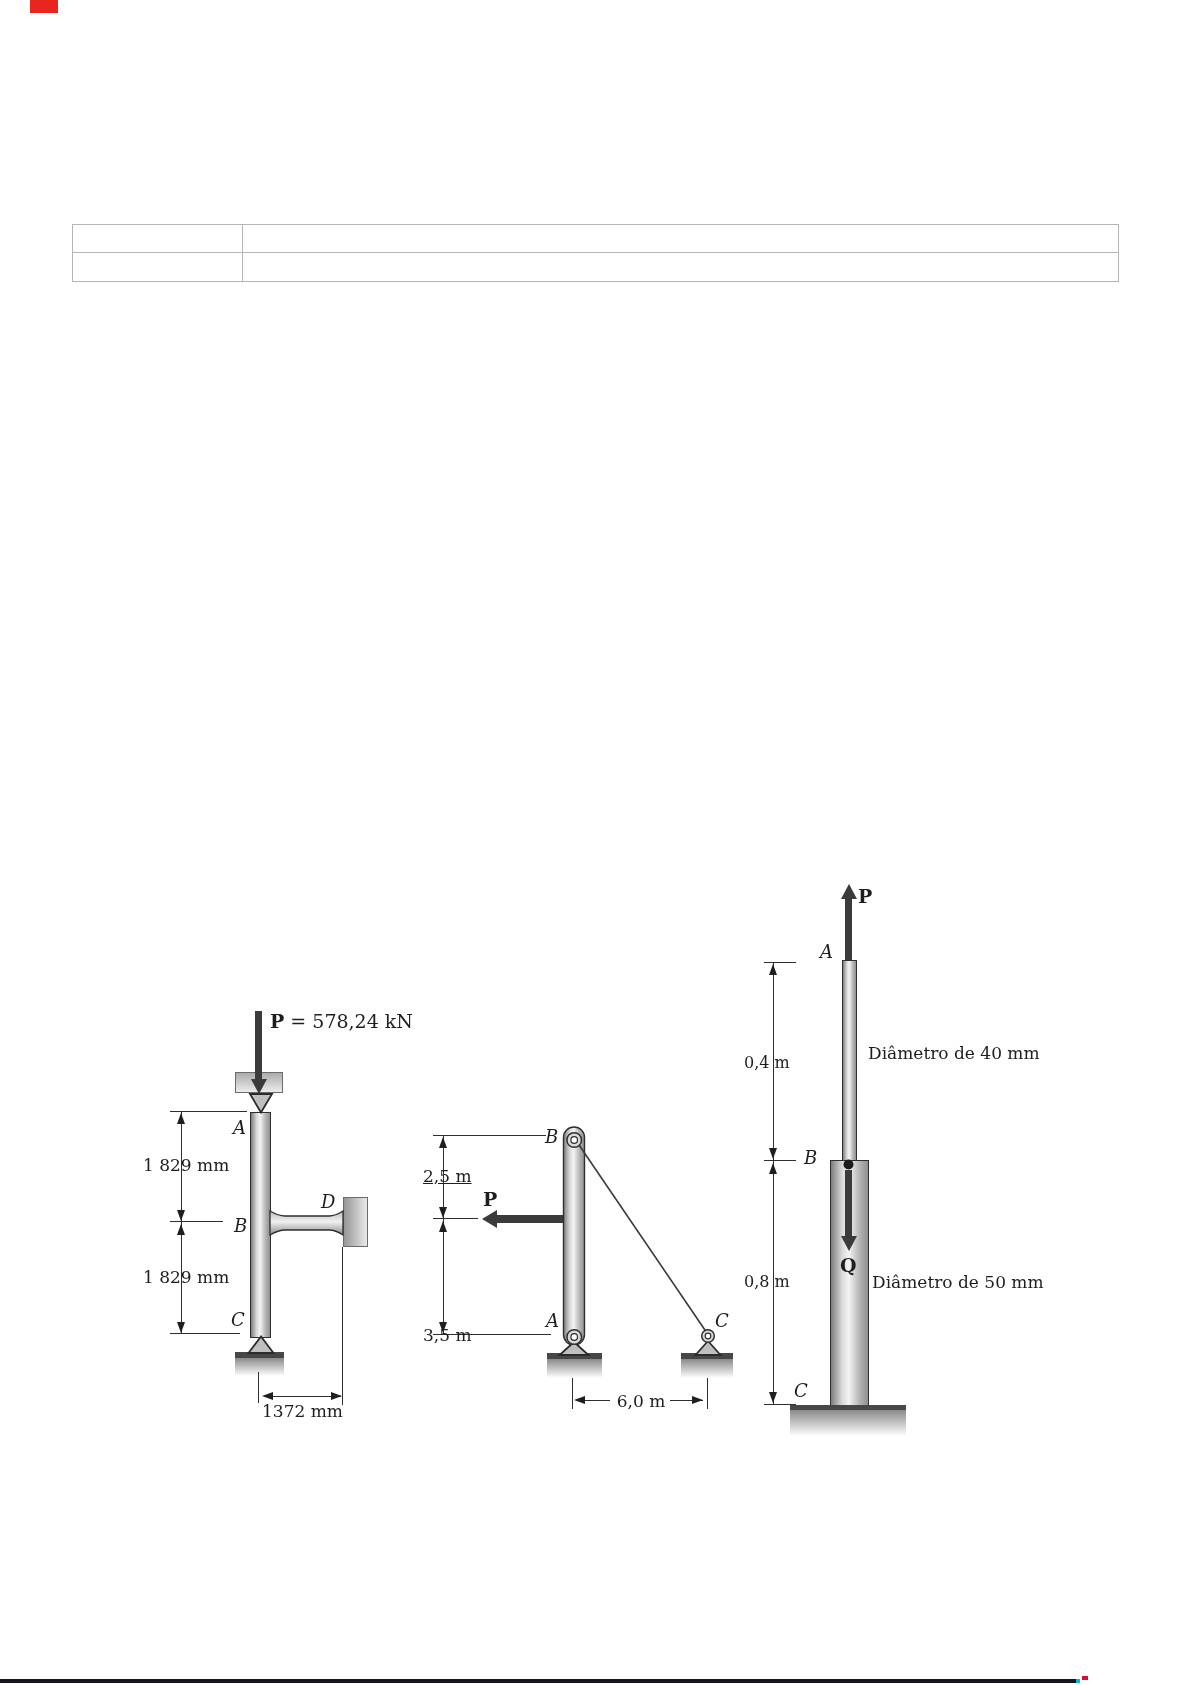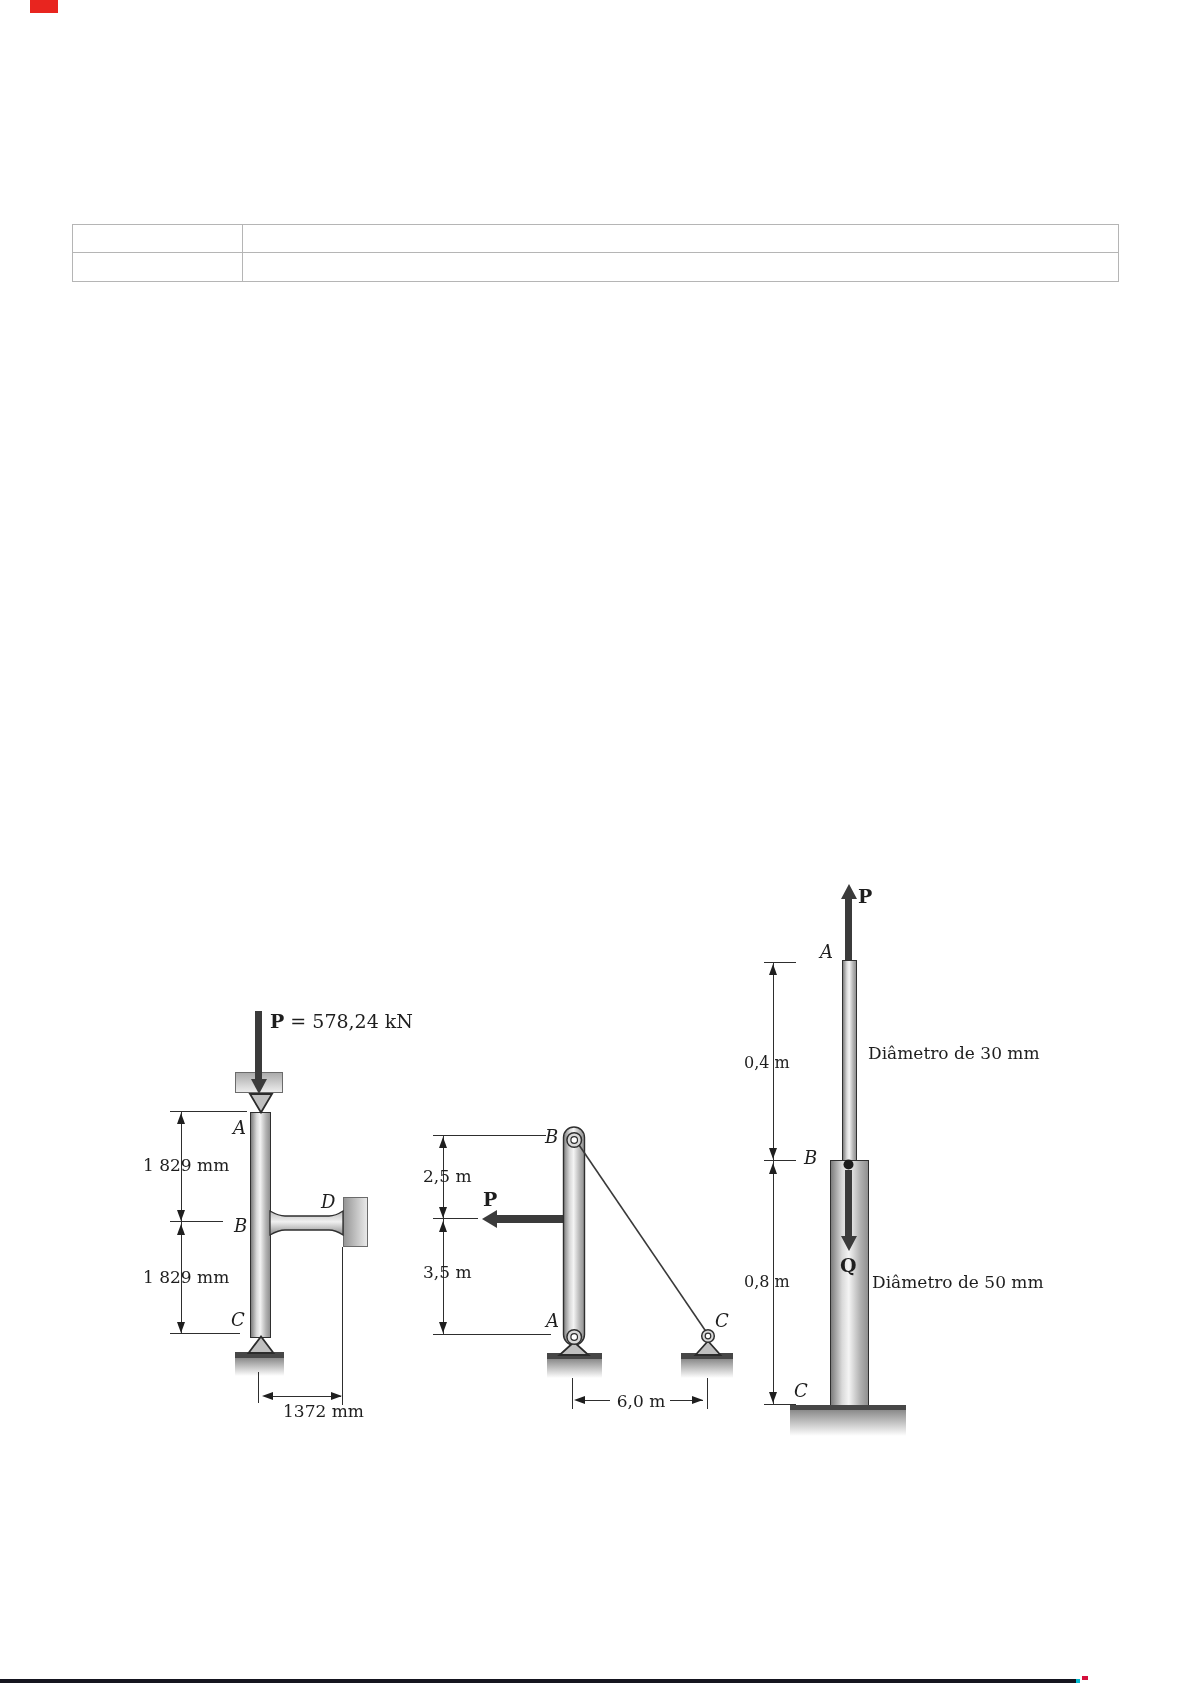--- a/index.html
+++ b/index.html
@@ -174,33 +174,33 @@
 
   <div class="loadlbl" style="left:270px;top:1009px;">
     <b>P</b><span> = 578,24 kN</span>
   </div>
   <div class="pt" style="left:233px;top:1117px;">A</div>
   <div class="pt" style="left:234px;top:1215px;">B</div>
   <div class="pt" style="left:231px;top:1309px;">C</div>
   <div class="pt" style="left:321px;top:1191px;">D</div>
   <div class="dim" style="left:143px;top:1155px;">1 829 mm</div>
   <div class="dim" style="left:143px;top:1267px;">1 829 mm</div>
-  <div class="dim" style="left:262px;top:1401px;margin-left:21px;">1372 mm</div>
+  <div class="dim" style="left:262px;top:1401px;">1372 mm</div>
 
   <div class="pt" style="left:545px;top:1126px;">B</div>
   <div class="pt" style="left:546px;top:1310px;">A</div>
   <div class="pt" style="left:715px;top:1310px;">C</div>
   <div class="force" style="left:483px;top:1188px;">P</div>
-  <div class="dim" style="left:423px;top:1166px;">2,5 m</div>
-  <div class="dim" style="left:423px;top:1262px;">3,5 m</div>
+  <div class="dim" style="left:423px;top:1166px;text-decoration:underline;">2,5 m</div>
+  <div class="dim" style="left:423px;top:1325px;">3,5 m</div>
   <div class="dim" style="left:612px;top:1391px;width:58px;text-align:center;">6,0 m</div>
 
   <div class="force" style="left:858px;top:885px;">P</div>
   <div class="pt" style="left:820px;top:941px;">A</div>
   <div class="pt" style="left:804px;top:1147px;">B</div>
   <div class="force" style="left:840px;top:1254px;">Q</div>
   <div class="pt" style="left:794px;top:1380px;">C</div>
   <div class="dims" style="left:744px;top:1053px;text-align:right;">0,4 m</div>
   <div class="dims" style="left:744px;top:1272px;">0,8 m</div>
-  <div class="dim" style="left:868px;top:1043px;">Diâmetro de 30 mm</div>
+  <div class="dim" style="left:868px;top:1043px;">Diâmetro de 40 mm</div>
   <div class="dim" style="left:872px;top:1272px;">Diâmetro de 50 mm</div>
 
 </div>
 
 </body></html>

